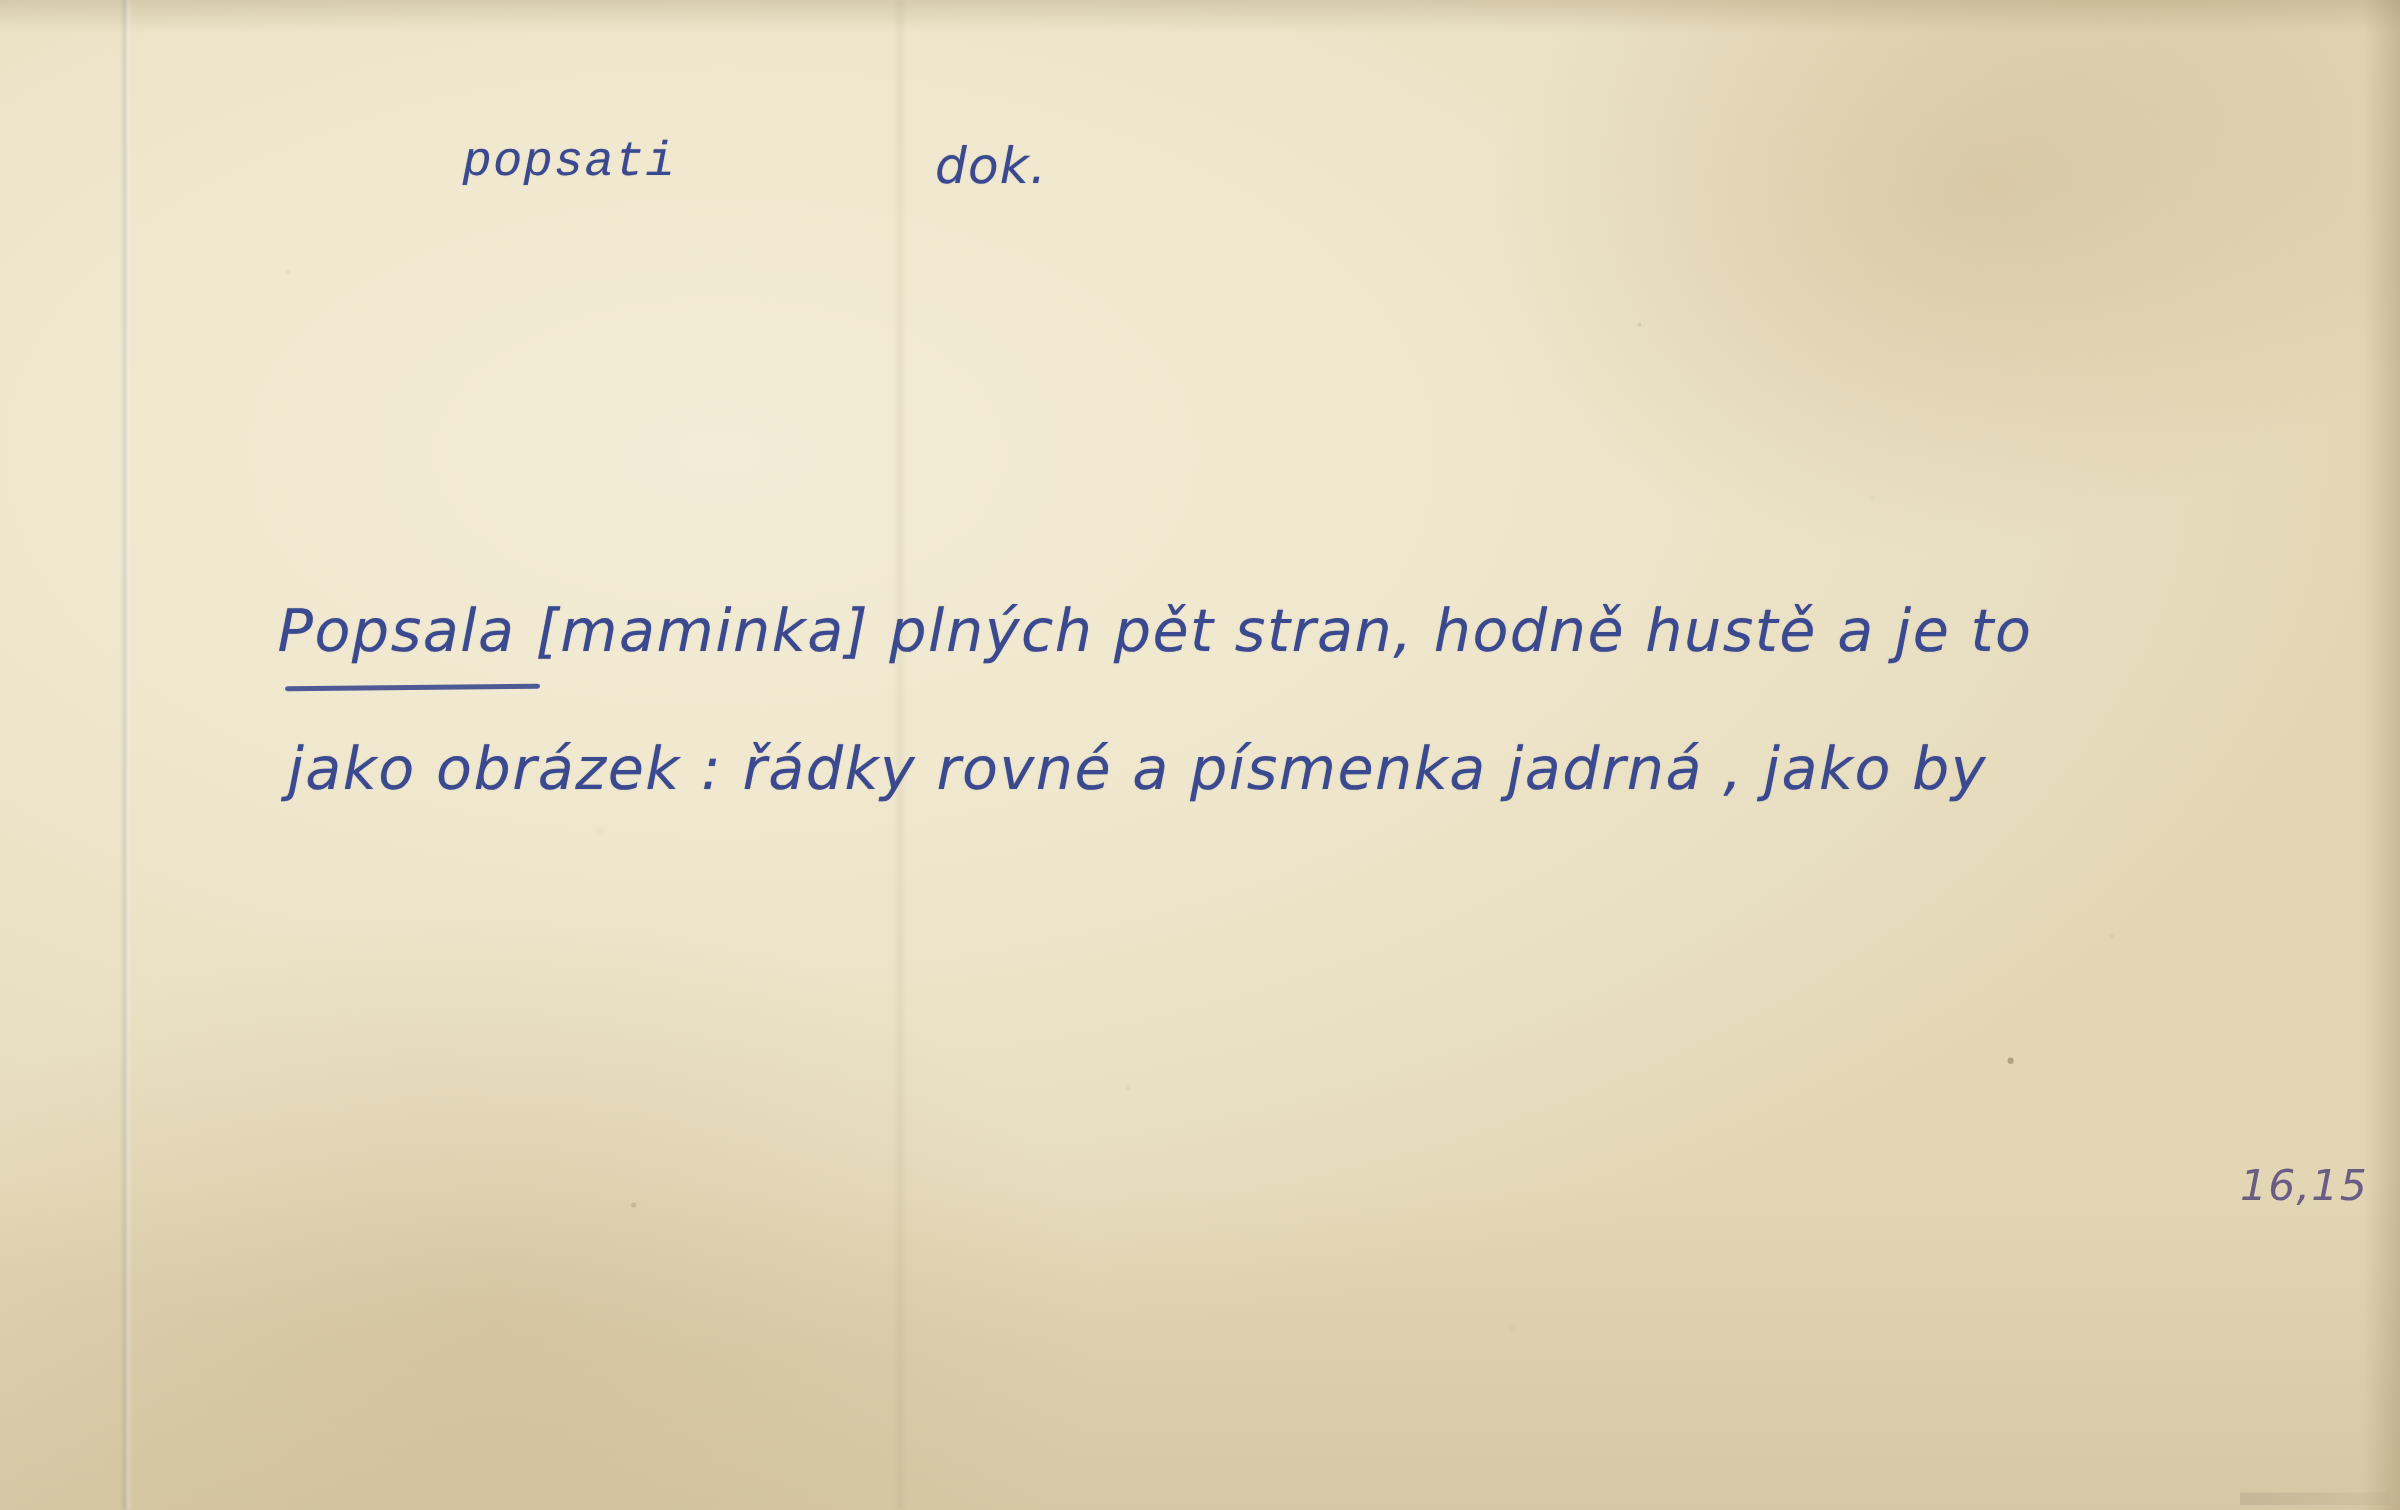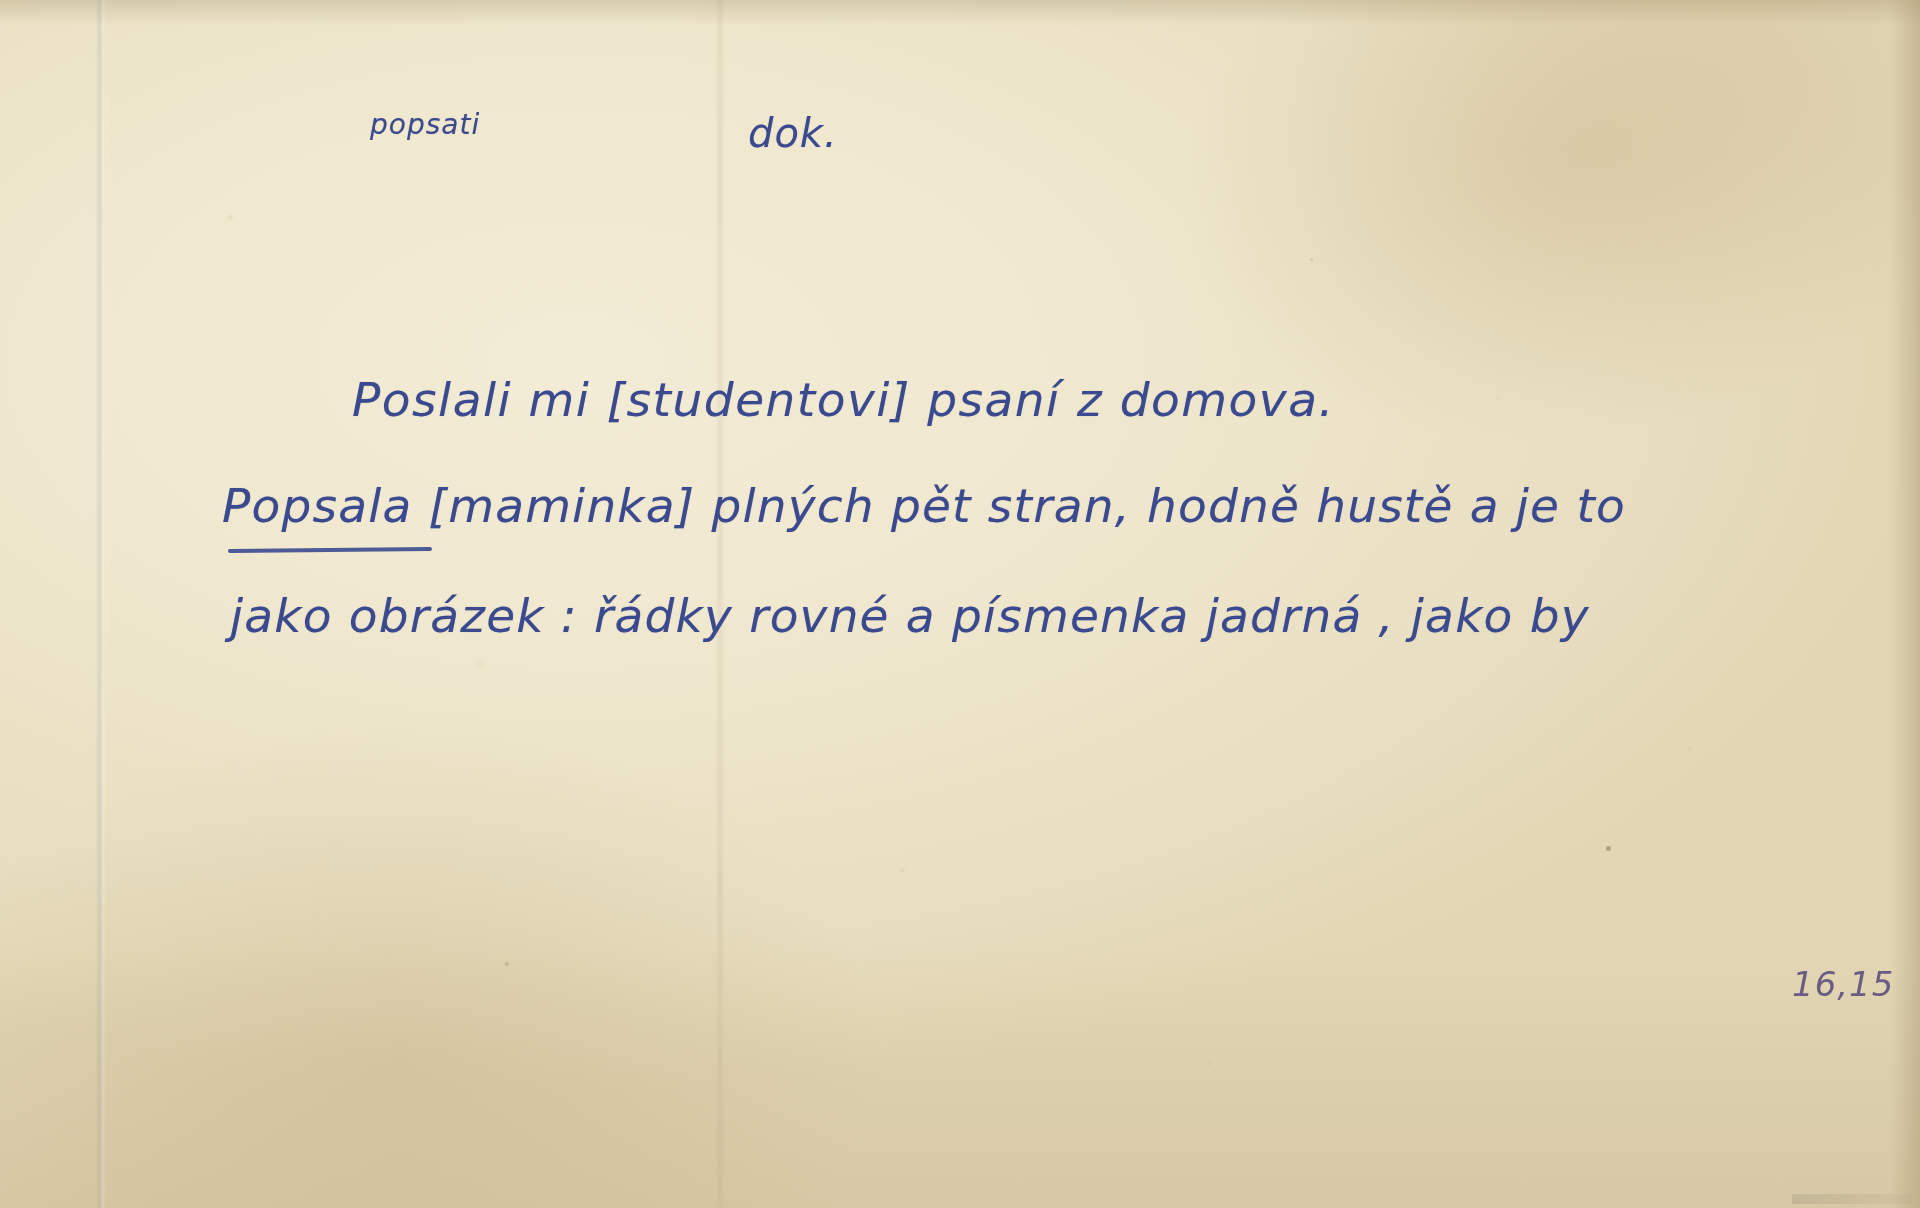--- a/index.html
+++ b/index.html
@@ -86,22 +86,23 @@
     position: absolute;
     color: #3b4a8f;
     font-family: "DejaVu Sans", sans-serif;
     font-style: italic;
     white-space: nowrap;
     text-shadow: 0 0 1px rgba(59,74,143,.35);
   }
   .headword {
     left: 370px;
     top: 108px;
-    font-size: 28px;
+    font-size: 39px;
     letter-spacing: 1px;
+    font-family: Liberation Mono, monospace;
   }
   .headgram {
     left: 720px;
     top: 110px;
     font-size: 40px;
     letter-spacing: 1px;
     margin-left: 28px;
   }
   .q1 { left: 352px; top: 372px;  font-size: 47px; letter-spacing: 1.5px; }
   .q2 { left: 222px; top: 478px;  font-size: 47px; letter-spacing: 1.2px; }
@@ -128,21 +129,21 @@
     top: 968px;
     font-family: "DejaVu Sans Mono", monospace;
     font-size: 40px;
     letter-spacing: 3px;
     color: #6f5f86;
     opacity: .92;
   }
   .pagenum {
     position: absolute;
     left: 1792px;
-    top: 964px;
+    top: 929px;
     font-family: "DejaVu Sans", sans-serif;
     font-style: italic;
     font-size: 34px;
     color: #6b5c84;
     letter-spacing: 1px;
   }
   .scan-mark {
     position: absolute;
     right: 8px;
     bottom: 4px;
@@ -165,21 +166,20 @@
   <div class="crease-left"></div>
   <div class="crease-left2"></div>
 
   <div class="speck" style="left:1606px; top:846px; width:5px; height:5px;"></div>
   <div class="speck" style="left:505px; top:962px; width:4px; height:4px; opacity:.5;"></div>
   <div class="speck" style="left:1310px; top:258px; width:3px; height:3px; opacity:.4;"></div>
 
   <div class="ink headword">popsati</div>
   <div class="ink headgram">dok.</div>
 
-  <div class="ink q1">Poslali  mi  [studentovi]  psaní  z domova.</div>
   <div class="ink q2">Popsala [maminka]  plných  pět  stran, hodně  hustě  a  je to</div>
   <div class="underline"></div>
   <div class="ink q3">jako  obrázek :  řádky  rovné  a písmenka jadrná , jako by</div>
 
   <div class="pagenum">16,15</div>
 
   <div class="scan-mark"></div>
 </div>
 
 </body></html>

